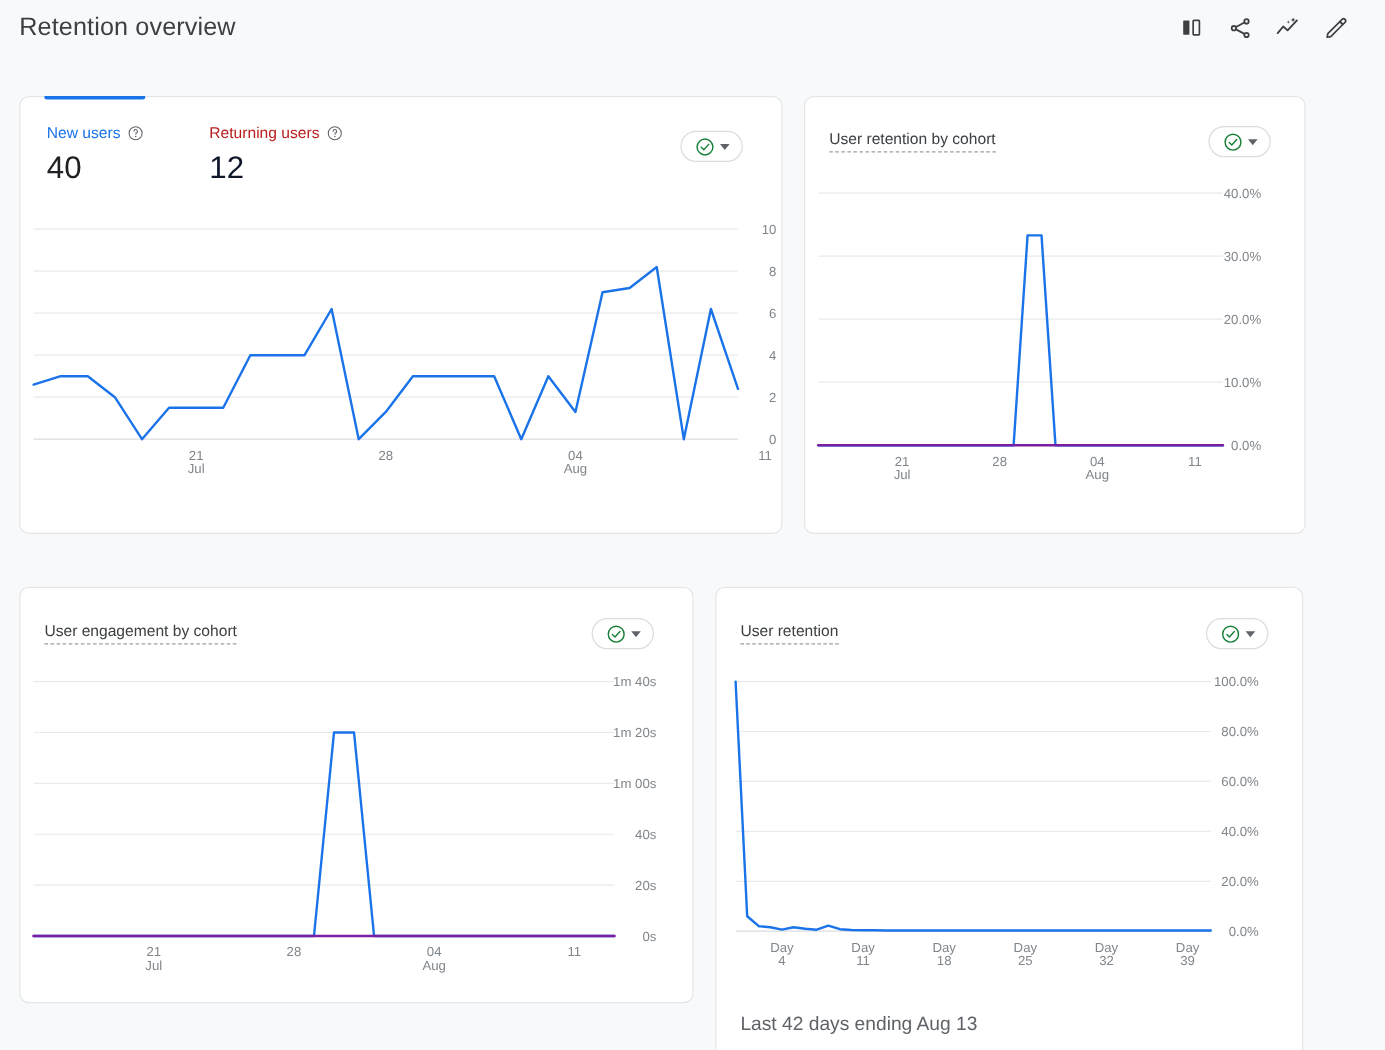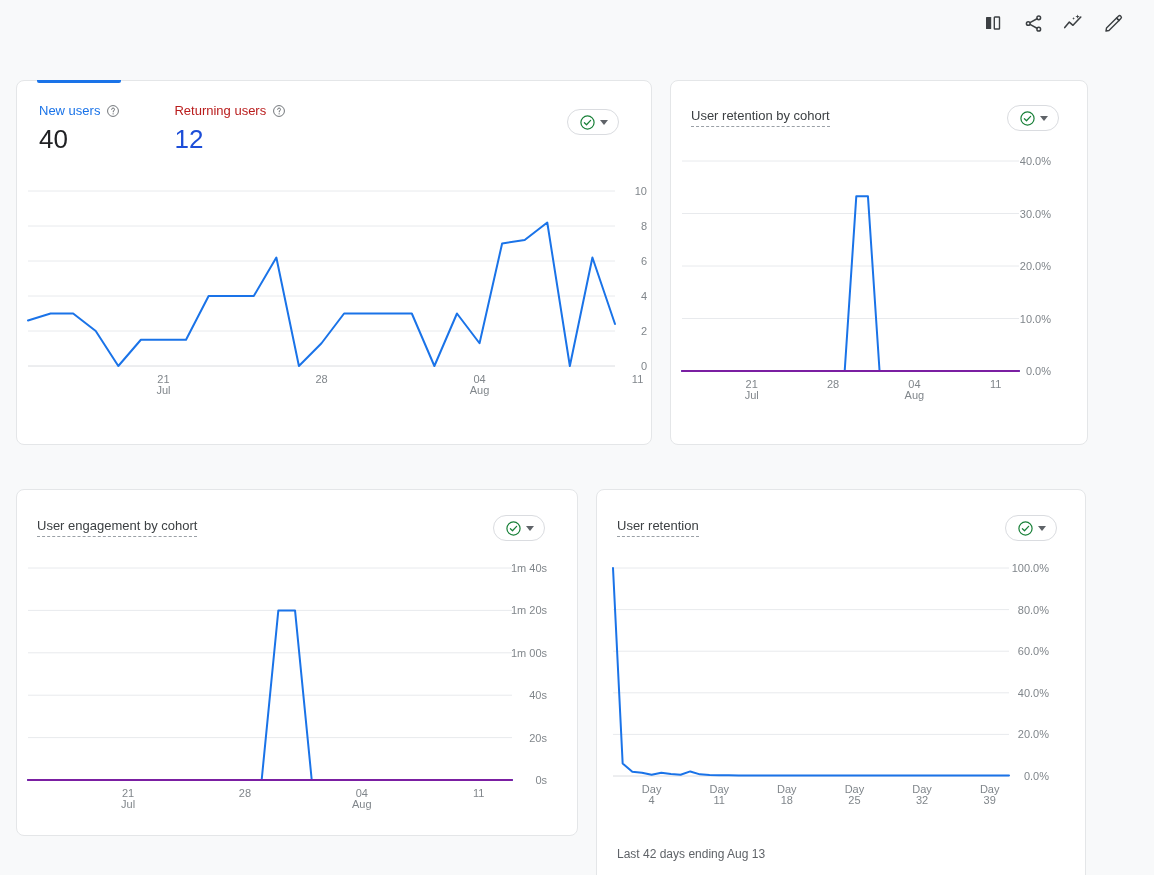--- a/index.html
+++ b/index.html
@@ -105,21 +105,21 @@
   }
   .metric.active .metric-label { color: #1a73e8; }
   .metric-value {
     font-size: 26px;
     line-height: 34px;
     font-weight: 400;
     color: #202124;
     margin-top: 3px;
   }
   .metric.active .metric-value { color: #202124; }
-  .metric:not(.active) .metric-value { color: #1d4ed8; }
+  .metric:not(.active) .metric-value { color: #0f172a; }
   .help-icon {
     width: 14px;
     height: 14px;
     color: #5f6368;
     display: inline-flex;
   }
   .metric.active .help-icon { color: #5f6368; }
 
   
   .chip {
@@ -165,29 +165,30 @@
   }
   .tick-label.y { text-anchor: end; }
   .tick-label.x { text-anchor: middle; }
   .gridline { stroke: #e8eaed; stroke-width: 1; }
   .axisline { stroke: #dadce0; stroke-width: 1; }
   .series-blue { fill: none; stroke: #1a73e8; stroke-width: 2; stroke-linejoin: round; stroke-linecap: round; }
   .series-purple { fill: none; stroke: #7b1fa2; stroke-width: 2.2; stroke-linejoin: round; stroke-linecap: round; }
 
   .card-footnote {
     position: absolute;
-    font-size: 12px;
+    font-size: 16px;
     line-height: 16px;
     color: #5f6368;
   }
 </style>
 </head>
 <body>
 
 <div class="page-header">
+  <div class="page-title">Retention overview</div>
   <div class="header-actions">
     <div class="hdr-icon">
       <svg width="20" height="20" viewBox="0 0 20 20" aria-hidden="true">
         <rect x="3" y="4" width="5.2" height="12" rx="0.6" fill="#3c4043"></rect>
         <rect x="11.3" y="4" width="5.2" height="12" rx="0.6" fill="none" stroke="#3c4043" stroke-width="1.4"></rect>
       </svg>
     </div>
     <div class="hdr-icon">
       <svg width="21" height="21" viewBox="0 0 24 24" aria-hidden="true">
         <g fill="none" stroke="#3c4043" stroke-width="1.7" stroke-linecap="round">

